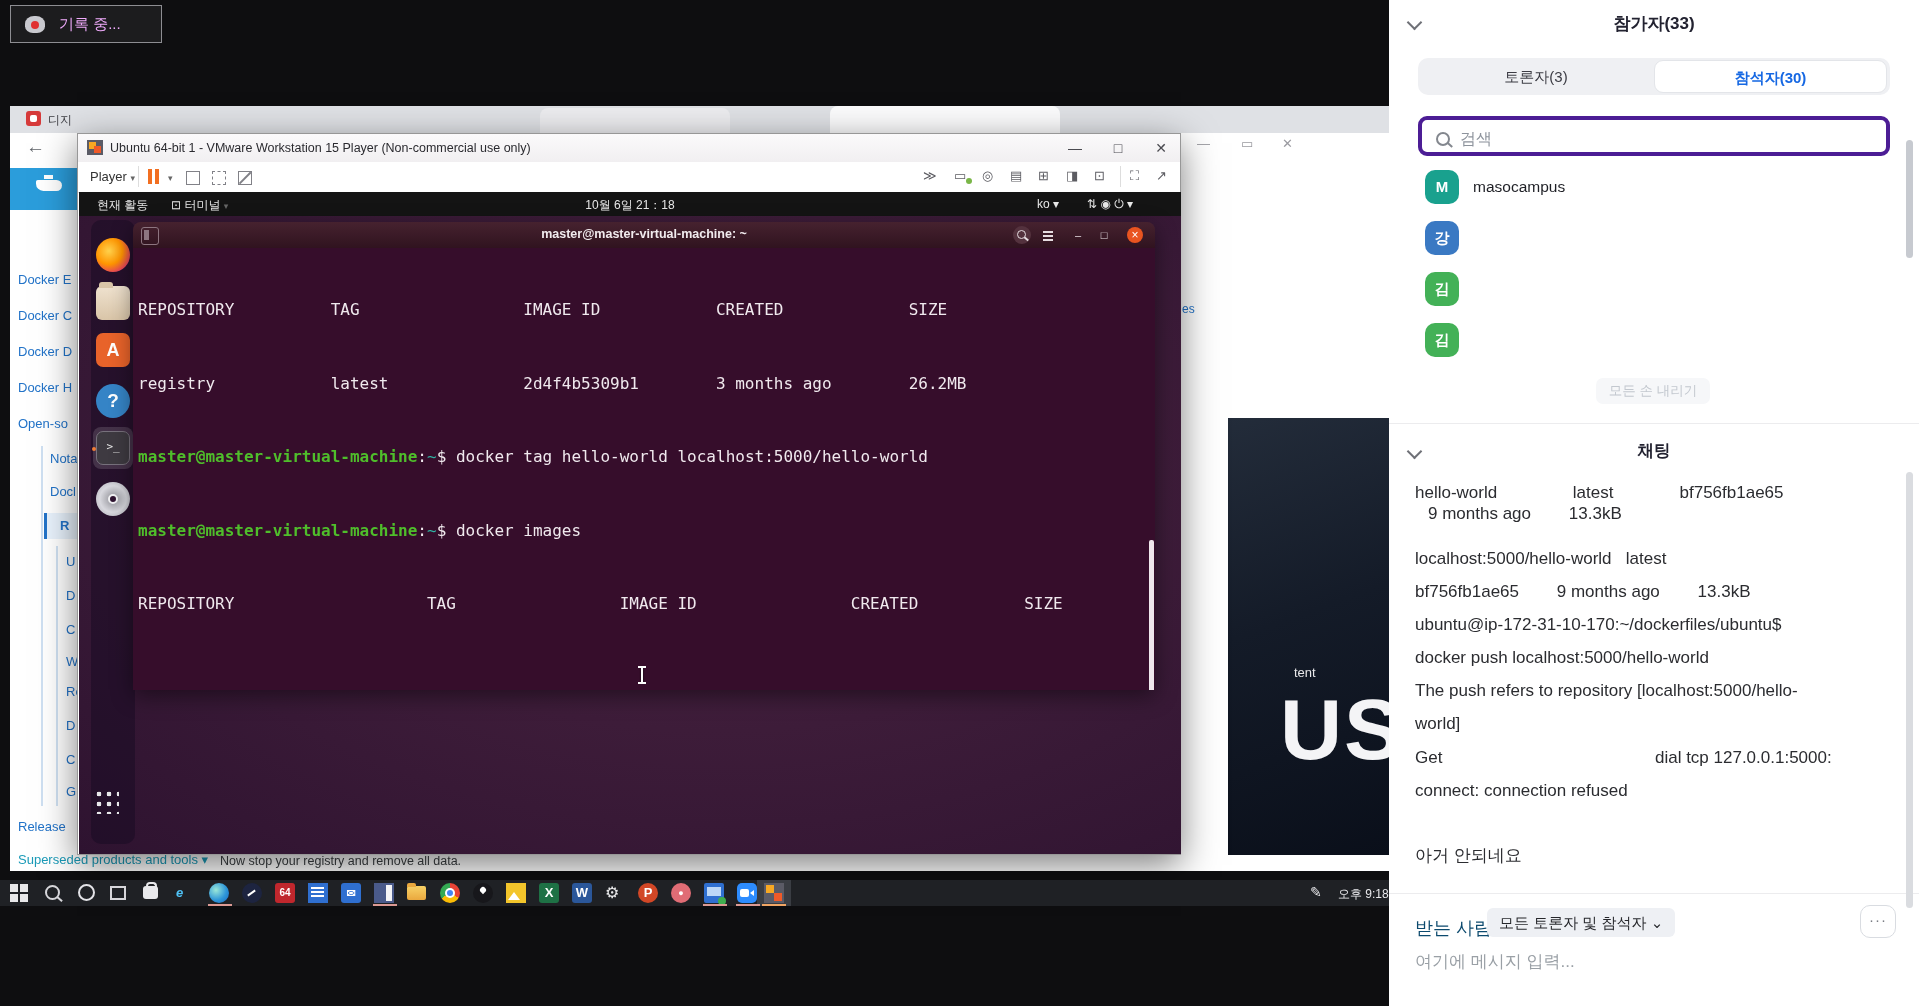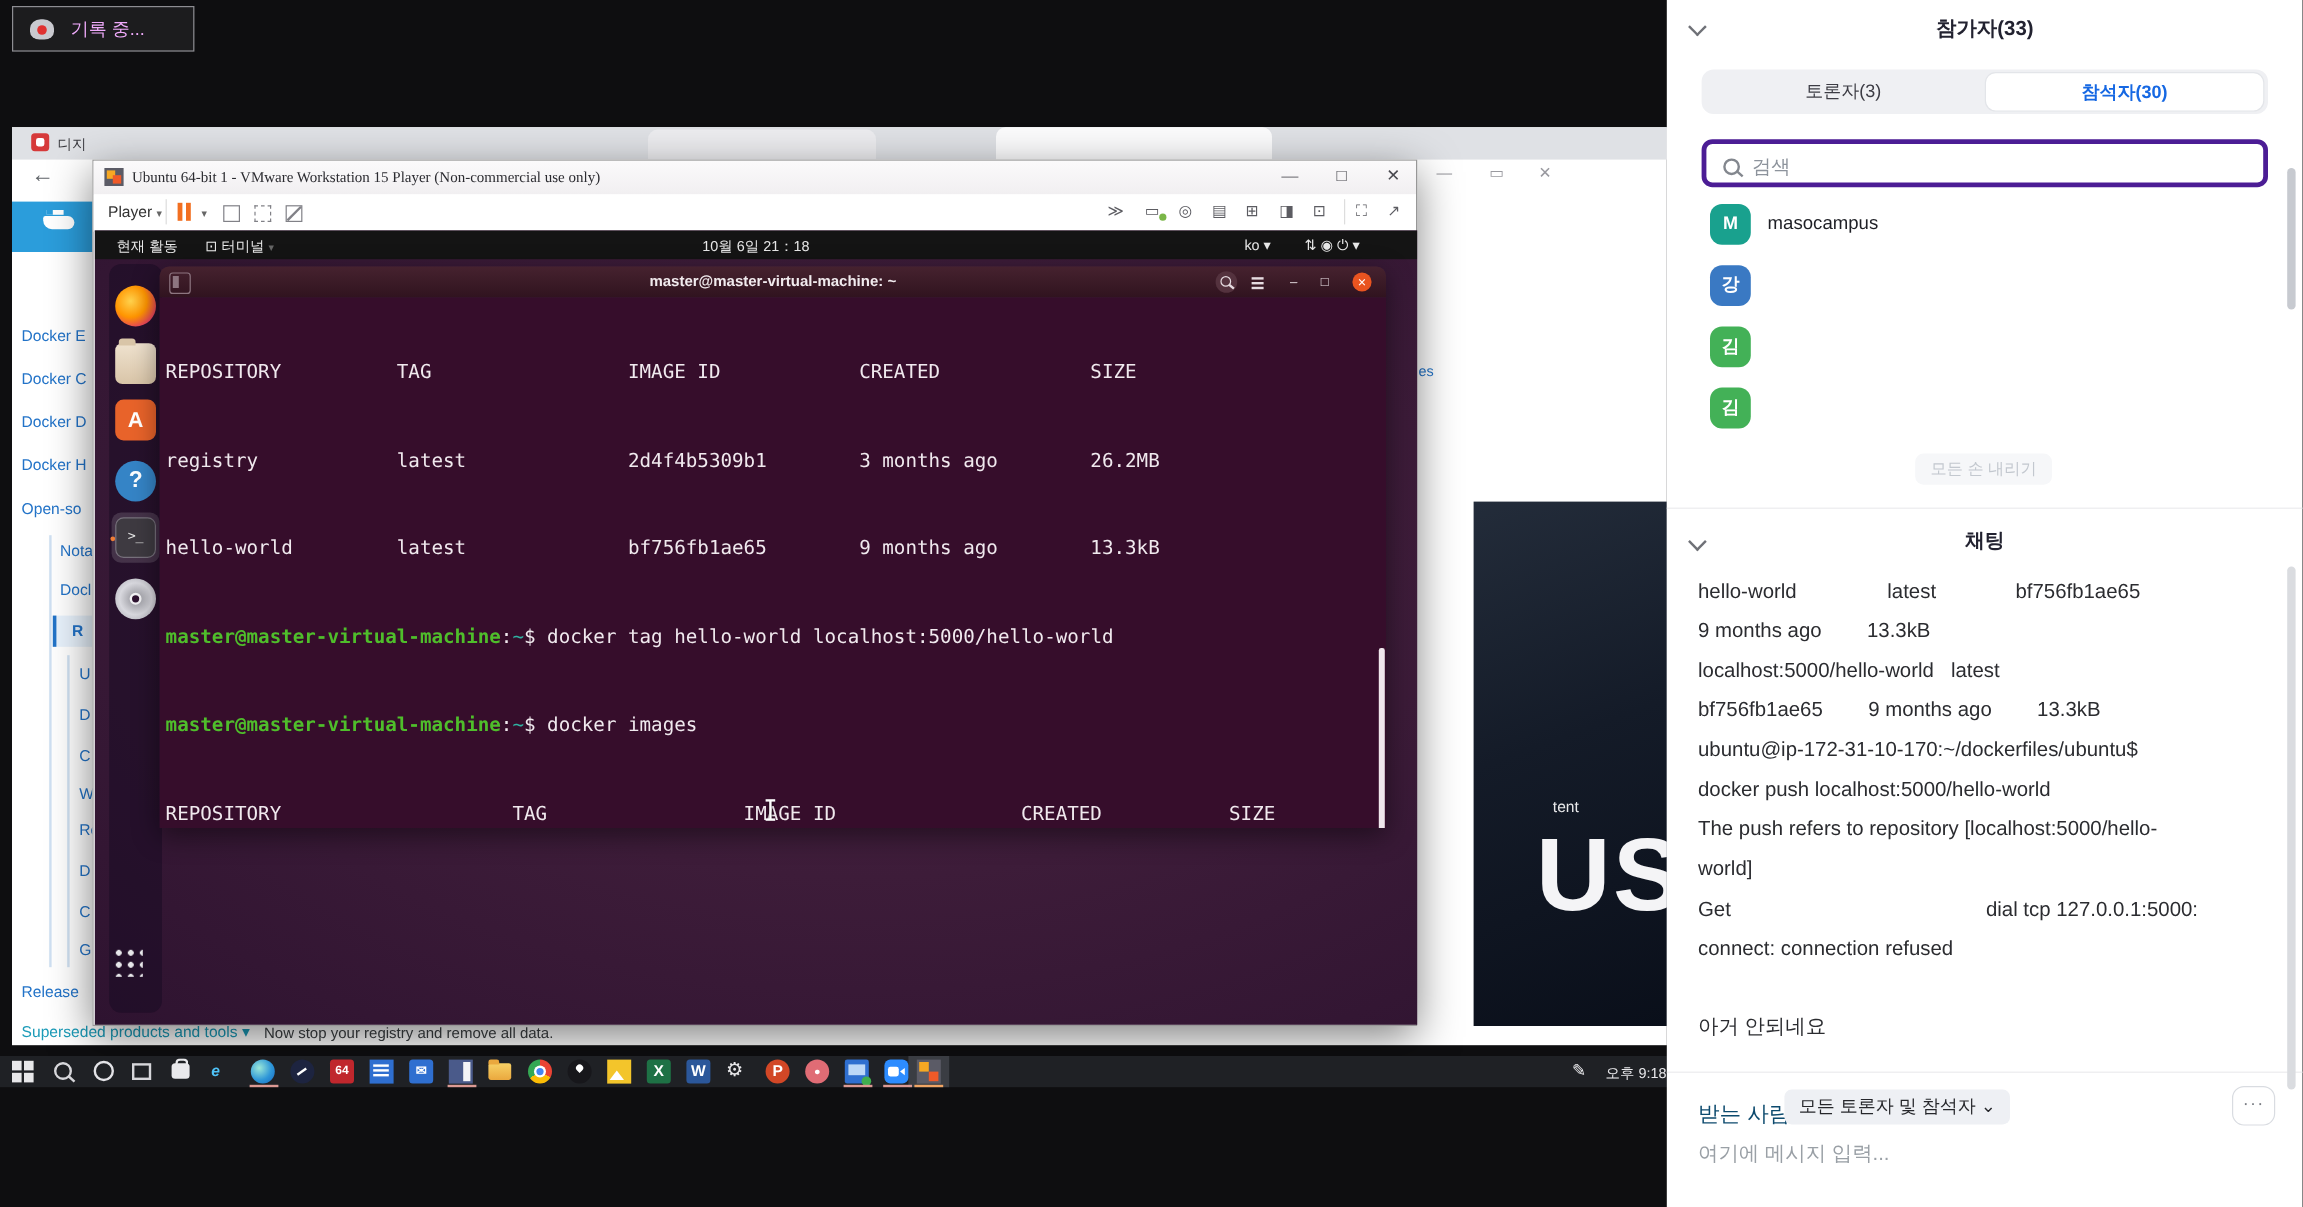--- a/index.html
+++ b/index.html
@@ -32,21 +32,21 @@
   .vline{width:2px;background:#cfe0f2;}
   .hlrow{left:34px;top:407px;width:33px;height:26px;background:#e8f2fc;border-left:3px solid #2273c8;}
   .footlink{font-size:13px;color:#1b9bb8;white-space:nowrap;}
   .foottext{font-size:12.5px;color:#3c4043;white-space:nowrap;}
   #photo{left:1218px;top:312px;width:161px;height:437px;background:linear-gradient(160deg,#232c3a 0%,#141b28 45%,#0a0f1a 100%);overflow:hidden;}
   #photo .small{position:absolute;left:66px;top:247px;color:#e8e8ea;font-size:13px;}
   #photo .big{position:absolute;left:52px;top:262px;color:#f4f4f6;font-size:86px;font-weight:bold;letter-spacing:2px;}
 
   
   #vmw{left:77px;top:133px;width:1104px;height:722px;background:#fff;border:1px solid #979797;box-sizing:border-box;box-shadow:0 10px 34px rgba(0,0,0,.5);}
-  #vtitle{position:absolute;left:0;top:0;width:100%;height:28px;background:linear-gradient(#fbfafb,#f1eff1);font-family:Liberation Serif, serif;}
+  #vtitle{position:absolute;left:0;top:0;width:100%;height:28px;background:linear-gradient(#fbfafb,#f1eff1);}
   .vmlogo{position:absolute;left:9px;top:6px;width:16px;height:15px;background:#5b5b66;}
   .vmlogo i{position:absolute;left:2px;top:2px;width:7px;height:7px;background:#f7a823;}
   .vmlogo b{position:absolute;right:2px;bottom:2px;width:7px;height:7px;background:#f05a28;}
   #vtitle .t{position:absolute;left:32px;top:7px;font-size:12.5px;color:#2b2b30;}
   .wbtn{position:absolute;top:0;width:42px;height:28px;text-align:center;line-height:28px;font-size:14px;color:#4a4a50;}
   #vtools{position:absolute;left:0;top:28px;width:100%;height:30px;background:#fff;border-bottom:1px solid #e0e0e2;}
   #vtools .player{position:absolute;left:12px;top:7px;font-size:13px;color:#333;}
   #vtools .vsep{position:absolute;top:4px;width:1px;height:21px;background:#ddd;}
   .pausebars{position:absolute;left:70px;top:7px;width:14px;height:15px;}
   .pausebars:before,.pausebars:after{content:"";position:absolute;top:0;width:4px;height:15px;background:#f26f21;}
@@ -289,21 +289,20 @@
               <span class="burger"></span>
             </span>
           <span class="tbtn" style="right:68px;">–</span>
           <span class="tbtn" style="right:42px;">□</span>
           <span class="tbtn tclose" style="right:12px;width:16px;height:16px;top:5px;line-height:16px;">×</span>
         </div>
         <div id="tbody">
           <div id="tlines">
             <div>REPOSITORY          TAG                 IMAGE ID            CREATED             SIZE</div>
             <div>registry            latest              2d4f4b5309b1        3 months ago        26.2MB</div>
-            <div>hello-world         latest              bf756fb1ae65        9 months ago        13.3kB</div>
             <div><span class="pu">master@master-virtual-machine</span><span>:</span><span class="pt">~</span><span>$ </span><span>docker tag hello-world localhost:5000/hello-world</span></div>
             <div><span class="pu">master@master-virtual-machine</span><span>:</span><span class="pt">~</span><span>$ </span><span>docker images</span></div>
             <div>REPOSITORY                    TAG                 IMAGE ID                CREATED           SIZE</div>
             
             
             
             
             
             
             
@@ -389,21 +388,21 @@
     </div>
 
     <div id="handsbtn" class="a">모든 손 내리기</div>
     <div class="a pdivider" style="top:423px;"></div>
 
     <span class="a chev" style="left:20px;top:446px;"></span>
     <div id="chattitle" class="a">채팅</div>
 
     <div>
       <div class="chatline" style="top:483px;">hello-world                latest              bf756fb1ae65</div>
-      <div class="chatline" style="top:516px;">9 months ago        13.3kB</div>
+      <div class="chatline" style="top:504px;margin-left:13px;">9 months ago        13.3kB</div>
       <div class="chatline" style="top:549px;">localhost:5000/hello-world   latest</div>
       <div class="chatline" style="top:582px;">bf756fb1ae65        9 months ago        13.3kB</div>
       <div class="chatline" style="top:615px;">ubuntu@ip-172-31-10-170:~/dockerfiles/ubuntu$</div>
       <div class="chatline" style="top:648px;">docker push localhost:5000/hello-world</div>
       <div class="chatline" style="top:681px;">The push refers to repository [localhost:5000/hello-</div>
       <div class="chatline" style="top:714px;">world]</div>
       <div class="chatline" style="top:748px;">Get                                             dial tcp 127.0.0.1:5000:</div>
       <div class="chatline" style="top:781px;">connect: connection refused</div>
       <div class="chatline" style="top:814px;"></div>
       <div class="chatline" style="top:844px;">아거 안되네요</div>

